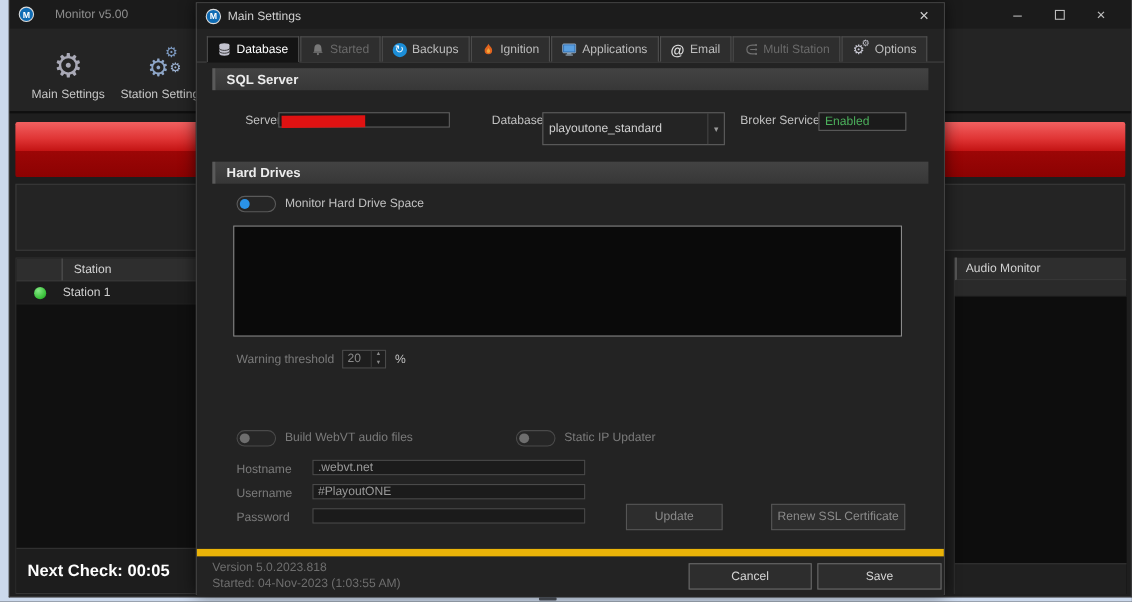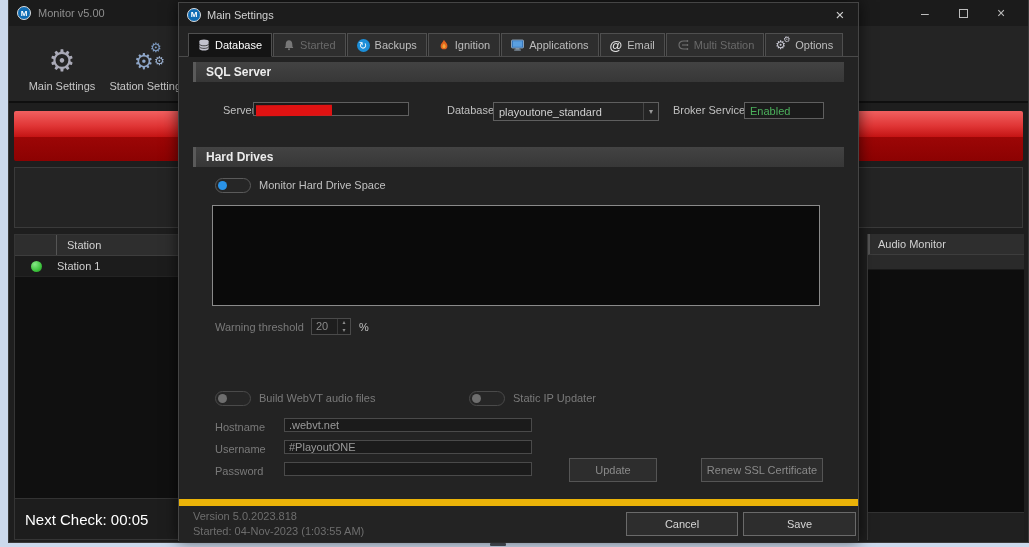--- a/index.html
+++ b/index.html
@@ -3,21 +3,21 @@
 <meta charset="utf-8">
 <style>
   *{margin:0;padding:0;box-sizing:border-box}
   html,body{width:1029px;height:547px}
   body{position:relative;overflow:hidden;background:#ccd9ec;font-family:"Liberation Sans",sans-serif;font-size:11px;color:#c8c8c8}
 
   
   .main-window{position:absolute;left:8px;top:0;width:1021px;height:543px;background:#1e1e1e;border:1px solid #3a3a3a;border-top:none}
   .titlebar{position:absolute;left:0;top:0;right:0;height:26px;background:#1b1b1b;display:flex;align-items:center;padding:0 8px}
   .app-icon{width:14px;height:14px;border-radius:50%;background:#0f6cb4;border:1px solid #dcdcdc;color:#fff;font-size:8px;font-weight:bold;display:flex;align-items:center;justify-content:center;flex:0 0 auto}
-  .titlebar .wtitle{margin-left:7px;color:#8e8e8e;font-size:11px}
+  .titlebar .wtitle{margin-left:19px;color:#8e8e8e;font-size:11px}
   .win-controls{margin-left:auto;display:flex;height:26px}
   .wc{width:38px;height:26px;display:flex;align-items:center;justify-content:center;color:#bdbdbd;font-size:14px;cursor:default}
   .wc-box-glyph{width:9px;height:9px;border:1px solid #bdbdbd;display:block}
   .toolbar{position:absolute;left:0;top:26px;right:0;height:77px;background:#242424;border-bottom:2px solid #0f0f0f}
   .tool-btn{position:absolute;top:6px;width:86px;height:64px;display:flex;flex-direction:column;align-items:center;justify-content:flex-end;gap:3px;padding-bottom:4px;border-radius:3px}
   .tool-btn .tb-label{color:#c6c6c6;font-size:11px;white-space:nowrap}
   .big-gear{font-size:30px;line-height:32px;color:#a9a9b6}
   .gear-cluster{position:relative;width:40px;height:34px}
   .gear-cluster .gc1{position:absolute;left:6px;top:8px;font-size:22px;line-height:22px;color:#8ea6c8}
   .gear-cluster .gc2{position:absolute;left:22px;top:-2px;font-size:13px;line-height:13px;color:#7e9cc4}
@@ -28,21 +28,21 @@
   .mid-panel{position:absolute;left:5px;right:5px;top:167px;height:61px;background:#242424;border:1px solid #3a3a3a}
 
   .station-panel{position:absolute;left:5px;top:234px;bottom:2px;width:840px;display:flex;flex-direction:column;background:#101010;border:1px solid #353535}
   .tbl-header{height:21px;background:#2e2e2e;border-bottom:1px solid #3d3d3d;display:flex;align-items:center;color:#d2d2d2}
   .station-panel .icon-col{width:42px;height:100%;border-right:1px solid #555}
   .station-panel .hdr-label{padding-left:10px}
   .tbl-row{height:21px;background:#1c1c1c;display:flex;align-items:center;color:#cfcfcf;border-bottom:1px solid #232323}
   .dot{width:11px;height:11px;border-radius:50%;margin:0 15px 0 16px;background:radial-gradient(circle at 35% 30%,#86e886,var(--status_green) 60%,#1f8a1f);flex:0 0 auto}
   .tbl-body{flex:1;background:#101010}
   .station-footer{height:41px;background:#1d1d1d;border-top:1px solid #333;display:flex;align-items:center}
-  .next-check{color:#fff;font-size:15px;font-weight:normal;padding-left:10px}
+  .next-check{color:#fff;font-size:15px;font-weight:bold;padding-left:10px}
 
   .audio-panel{position:absolute;right:4px;top:234px;bottom:2px;width:157px;display:flex;flex-direction:column;background:#0d0d0d;border-left:1px solid #3a3a3a}
   .audio-panel .tbl-header{border-left:2px solid #555;padding-left:8px}
   .audio-strip{height:15px;background:#2a2a2a;border-bottom:1px solid #1a1a1a}
   .audio-body{flex:1;background:#0d0d0d}
   .audio-footer{height:28px;background:#202020;border-top:1px solid #333}
 
   
   .dialog{position:absolute;left:178px;top:2px;width:681px;height:539px;background:#232323;border:1px solid #454545;box-shadow:0 0 14px rgba(0,0,0,.65);z-index:5}
   .dlg-titlebar{position:absolute;left:0;top:0;right:0;height:23px;background:#1c1c1c;display:flex;align-items:center;padding:0 8px}
@@ -61,21 +61,21 @@
   .gear-duo .g2{position:absolute;left:8px;top:-2px;font-size:8px;line-height:8px;color:#c9c9d4}
 
   .dlg-content{position:absolute;left:0;top:54px;right:0;height:449px;background:#232323;border-bottom:7px solid #eab308}
   .section-hdr{position:absolute;left:14px;right:14px;height:20px;background:linear-gradient(180deg,#434343,#373737);border-left:3px solid #5a5a5a;color:#ececec;font-weight:bold;font-size:12px;display:flex;align-items:center;padding-left:10px}
 
   .f-label{position:absolute;color:#c0c0c0;line-height:17px}
   .f-label.dim{color:#7a7a7a}
   .txt-input{position:absolute;height:14px;background:#1b1b1b;border:1px solid #5f5f5f;color:#c8c8c8;font-family:"Liberation Sans",sans-serif;font-size:11px;padding:0 4px;outline:none}
   .txt-input.dim{border-color:#4a4a4a;color:#9a9a9a}
   .redaction{position:absolute;background:#e01212;transform:rotate(-.4deg)}
-  .select{position:absolute;height:19px;background:#242424;border:1px solid #5f5f5f;display:flex;align-items:center;justify-content:space-between;padding-left:5px;color:#d0d0d0}
+  .select{position:absolute;height:30px;background:#242424;border:1px solid #5f5f5f;display:flex;align-items:center;justify-content:space-between;padding-left:5px;color:#d0d0d0}
   .select .caret{width:15px;height:100%;display:flex;align-items:center;justify-content:center;color:#9a9a9a;font-size:8px;border-left:1px solid #454545}
   .ro-field{position:absolute;height:17px;background:#1b1b1b;border:1px solid #5f5f5f;display:flex;align-items:center;padding-left:5px}
   .ro-field span{color:var(--broker_green)}
 
   .toggle{position:absolute;width:36px;height:15px;border:1px solid #5a5a5a;border-radius:8px;background:#262626}
   .toggle .knob{position:absolute;left:2px;top:2px;width:9px;height:9px;border-radius:50%;background:var(--accent_blue)}
   .toggle.dim{border-color:#4a4a4a}
   .toggle.dim .knob{background:#6e6e6e}
 
   .blackbox{position:absolute;left:33px;right:38px;top:148px;height:101px;background:#0a0a0a;border:1px solid #8a8a8a}

